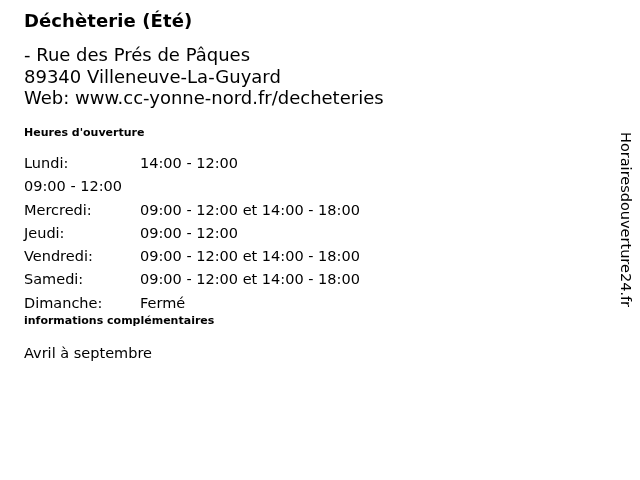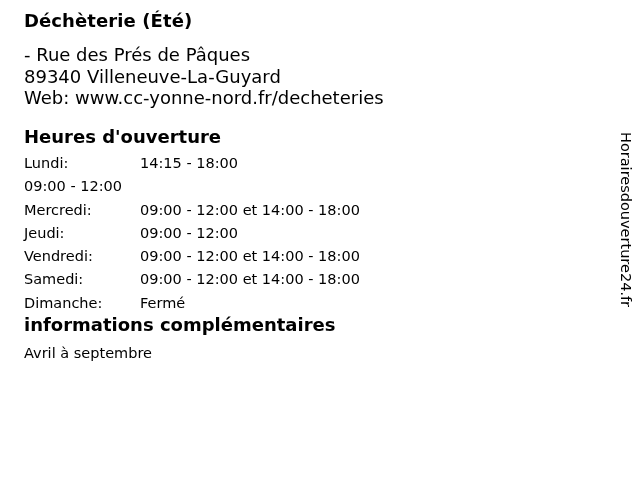--- a/index.html
+++ b/index.html
@@ -36,21 +36,21 @@
     top: 44px;
     font-size: 18px;
     line-height: 21.5px;
   }
   .address div {
     white-space: nowrap;
   }
   .section-heading {
     position: absolute;
     left: 24px;
-    font-size: 18px;
+    font-size: 11px;
     font-weight: bold;
   }
   .heading-hours {
     top: 126px;
   }
   .heading-extra {
     top: 314px;
   }
   .hours {
     position: absolute;
@@ -99,21 +99,21 @@
     <div>- Rue des Prés de Pâques</div>
     <div>89340 Villeneuve-La-Guyard</div>
     <div>Web: www.cc-yonne-nord.fr/decheteries</div>
   </div>
 
   <div class="section-heading heading-hours">Heures d'ouverture</div>
 
   <div class="hours">
     <div class="hours-row">
       <span class="day">Lundi:</span>
-      <span class="times">14:15 - 18:00</span>
+      <span class="times">14:00 - 12:00</span>
     </div>
     <div class="hours-row">
       <span class="times">09:00 - 12:00</span>
     </div>
     <div class="hours-row">
       <span class="day">Mercredi:</span>
       <span class="times">09:00 - 12:00 et 14:00 - 18:00</span>
     </div>
     <div class="hours-row">
       <span class="day">Jeudi:</span>

